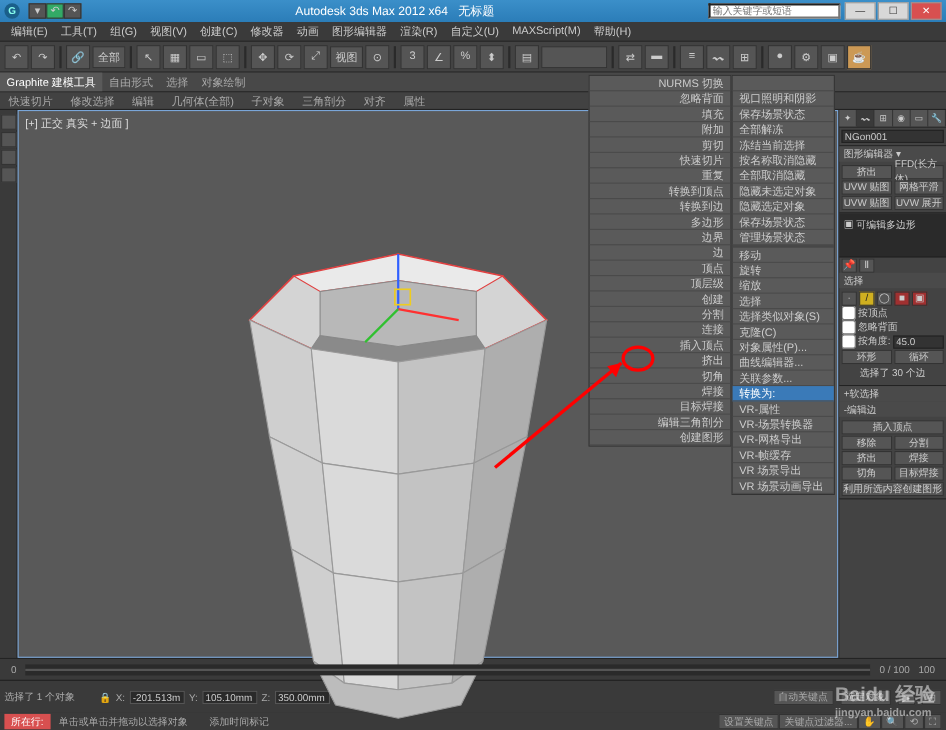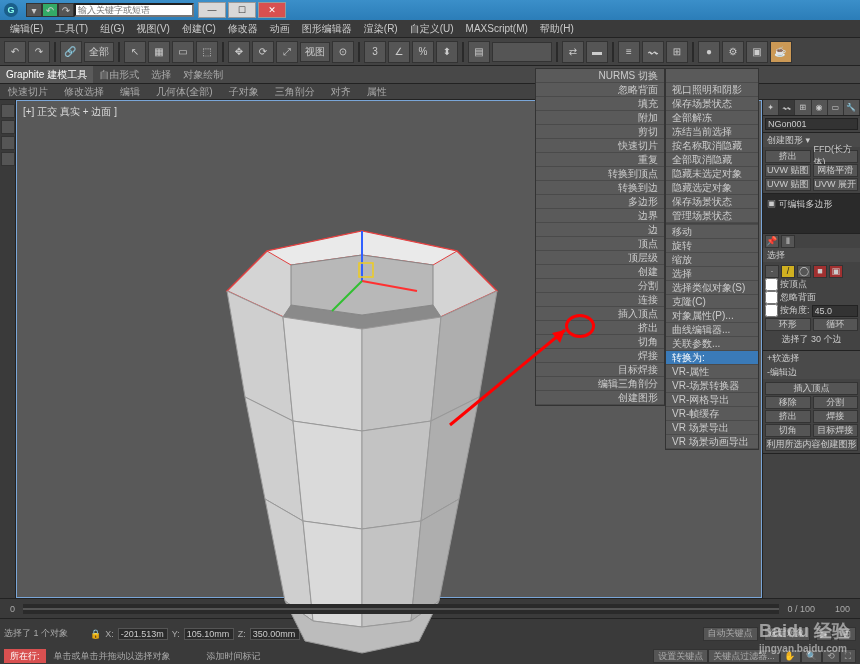--- a/index.html
+++ b/index.html
@@ -91,20 +91,23 @@
 .red-arrow { position: absolute; left: 440px; top: 325px; z-index:10; pointer-events:none; }
 </style>
 </head>
 <body>
 
 <div class="titlebar">
   <div class="app-icon">G</div>
   <div class="tb-btn" style="width:16px;height:14px">▾</div>
   <div class="tb-btn" style="width:16px;height:14px;background:#3a6;">↶</div>
   <div class="tb-btn" style="width:16px;height:14px">↷</div>
+  <div class="title-text">
+    <span>Autodesk 3ds Max 2012 x64</span>&nbsp;&nbsp;&nbsp;<span>无标题</span>
+  </div>
   <input class="search-box" placeholder="输入关键字或短语" style="">
   <div class="sys-btns">
     <div class="sys-btn">—</div>
     <div class="sys-btn">☐</div>
     <div class="sys-btn close">✕</div>
   </div>
 </div>
 
 <div class="menubar" id="menubar">
     <div class="menu-item">编辑(E)</div>
@@ -228,21 +231,21 @@
       <div class="rp-tab">✦</div>
       <div class="rp-tab active">〰</div>
       <div class="rp-tab">⊞</div>
       <div class="rp-tab">◉</div>
       <div class="rp-tab">▭</div>
       <div class="rp-tab">🔧</div>
     </div>
     <div class="rp-section">
       <input class="rp-input" style="width: 100%;" value="NGon001">
     </div>
-    <div class="rp-header">创建图形 ▾</div>
+    <div class="rp-header">图形编辑器 ▾</div>
     <div class="rp-section">
       <div class="rp-row">
           <div class="rp-btn">挤出</div>
           <div class="rp-btn">FFD(长方体)</div>
         </div>
       <div class="rp-row">
           <div class="rp-btn">UVW 贴图</div>
           <div class="rp-btn">网格平滑</div>
         </div>
       <div class="rp-row">
@@ -373,21 +376,21 @@
   <line x1="10" y1="100" x2="125" y2="5" stroke="#f00" stroke-width="3"></line>
   <polygon points="125,5 112,8 120,18" fill="#f00"></polygon>
 </svg>
 
 <div class="timeline">
   <span>0</span>
   <div class="tl-slider">
       <div class="tl-track"></div>
     </div>
   <span>0 / 100</span>
-  <span style="margin-left:20px">100</span>
+  <span style="margin-left:8px">100</span>
 </div>
 
 <div class="statusbar">
   <div class="sb-section" style="width:80px">选择了 1 个对象</div>
   <div class="sb-section">
     <span>🔒</span>
     X:<input class="sb-input" value="-201.513m" style="">
     Y:<input class="sb-input" value="105.10mm" style="">
     Z:<input class="sb-input" value="350.00mm" style="">
   </div>
@@ -395,21 +398,21 @@
   <div style="flex:1"></div>
   <div class="sb-btn">自动关键点</div>
   <div class="sb-btn">选定对象</div>
   <div class="sb-btn">▶</div>
   <div class="sb-btn">⊞</div>
 </div>
 
 <div class="promptbar">
   <div class="prompt-tag">所在行:</div>
   <span style="margin-left:8px">单击或单击并拖动以选择对象</span>
-  <span style="margin-left:36px">添加时间标记</span>
+  <span style="margin-left:20px">添加时间标记</span>
   <div style="flex:1"></div>
   <div class="sb-btn">设置关键点</div>
   <div class="sb-btn">关键点过滤器...</div>
   <div class="sb-btn">✋</div>
   <div class="sb-btn">🔍</div>
   <div class="sb-btn">⟲</div>
   <div class="sb-btn">⛶</div>
 </div>
 
 <div class="watermark">

